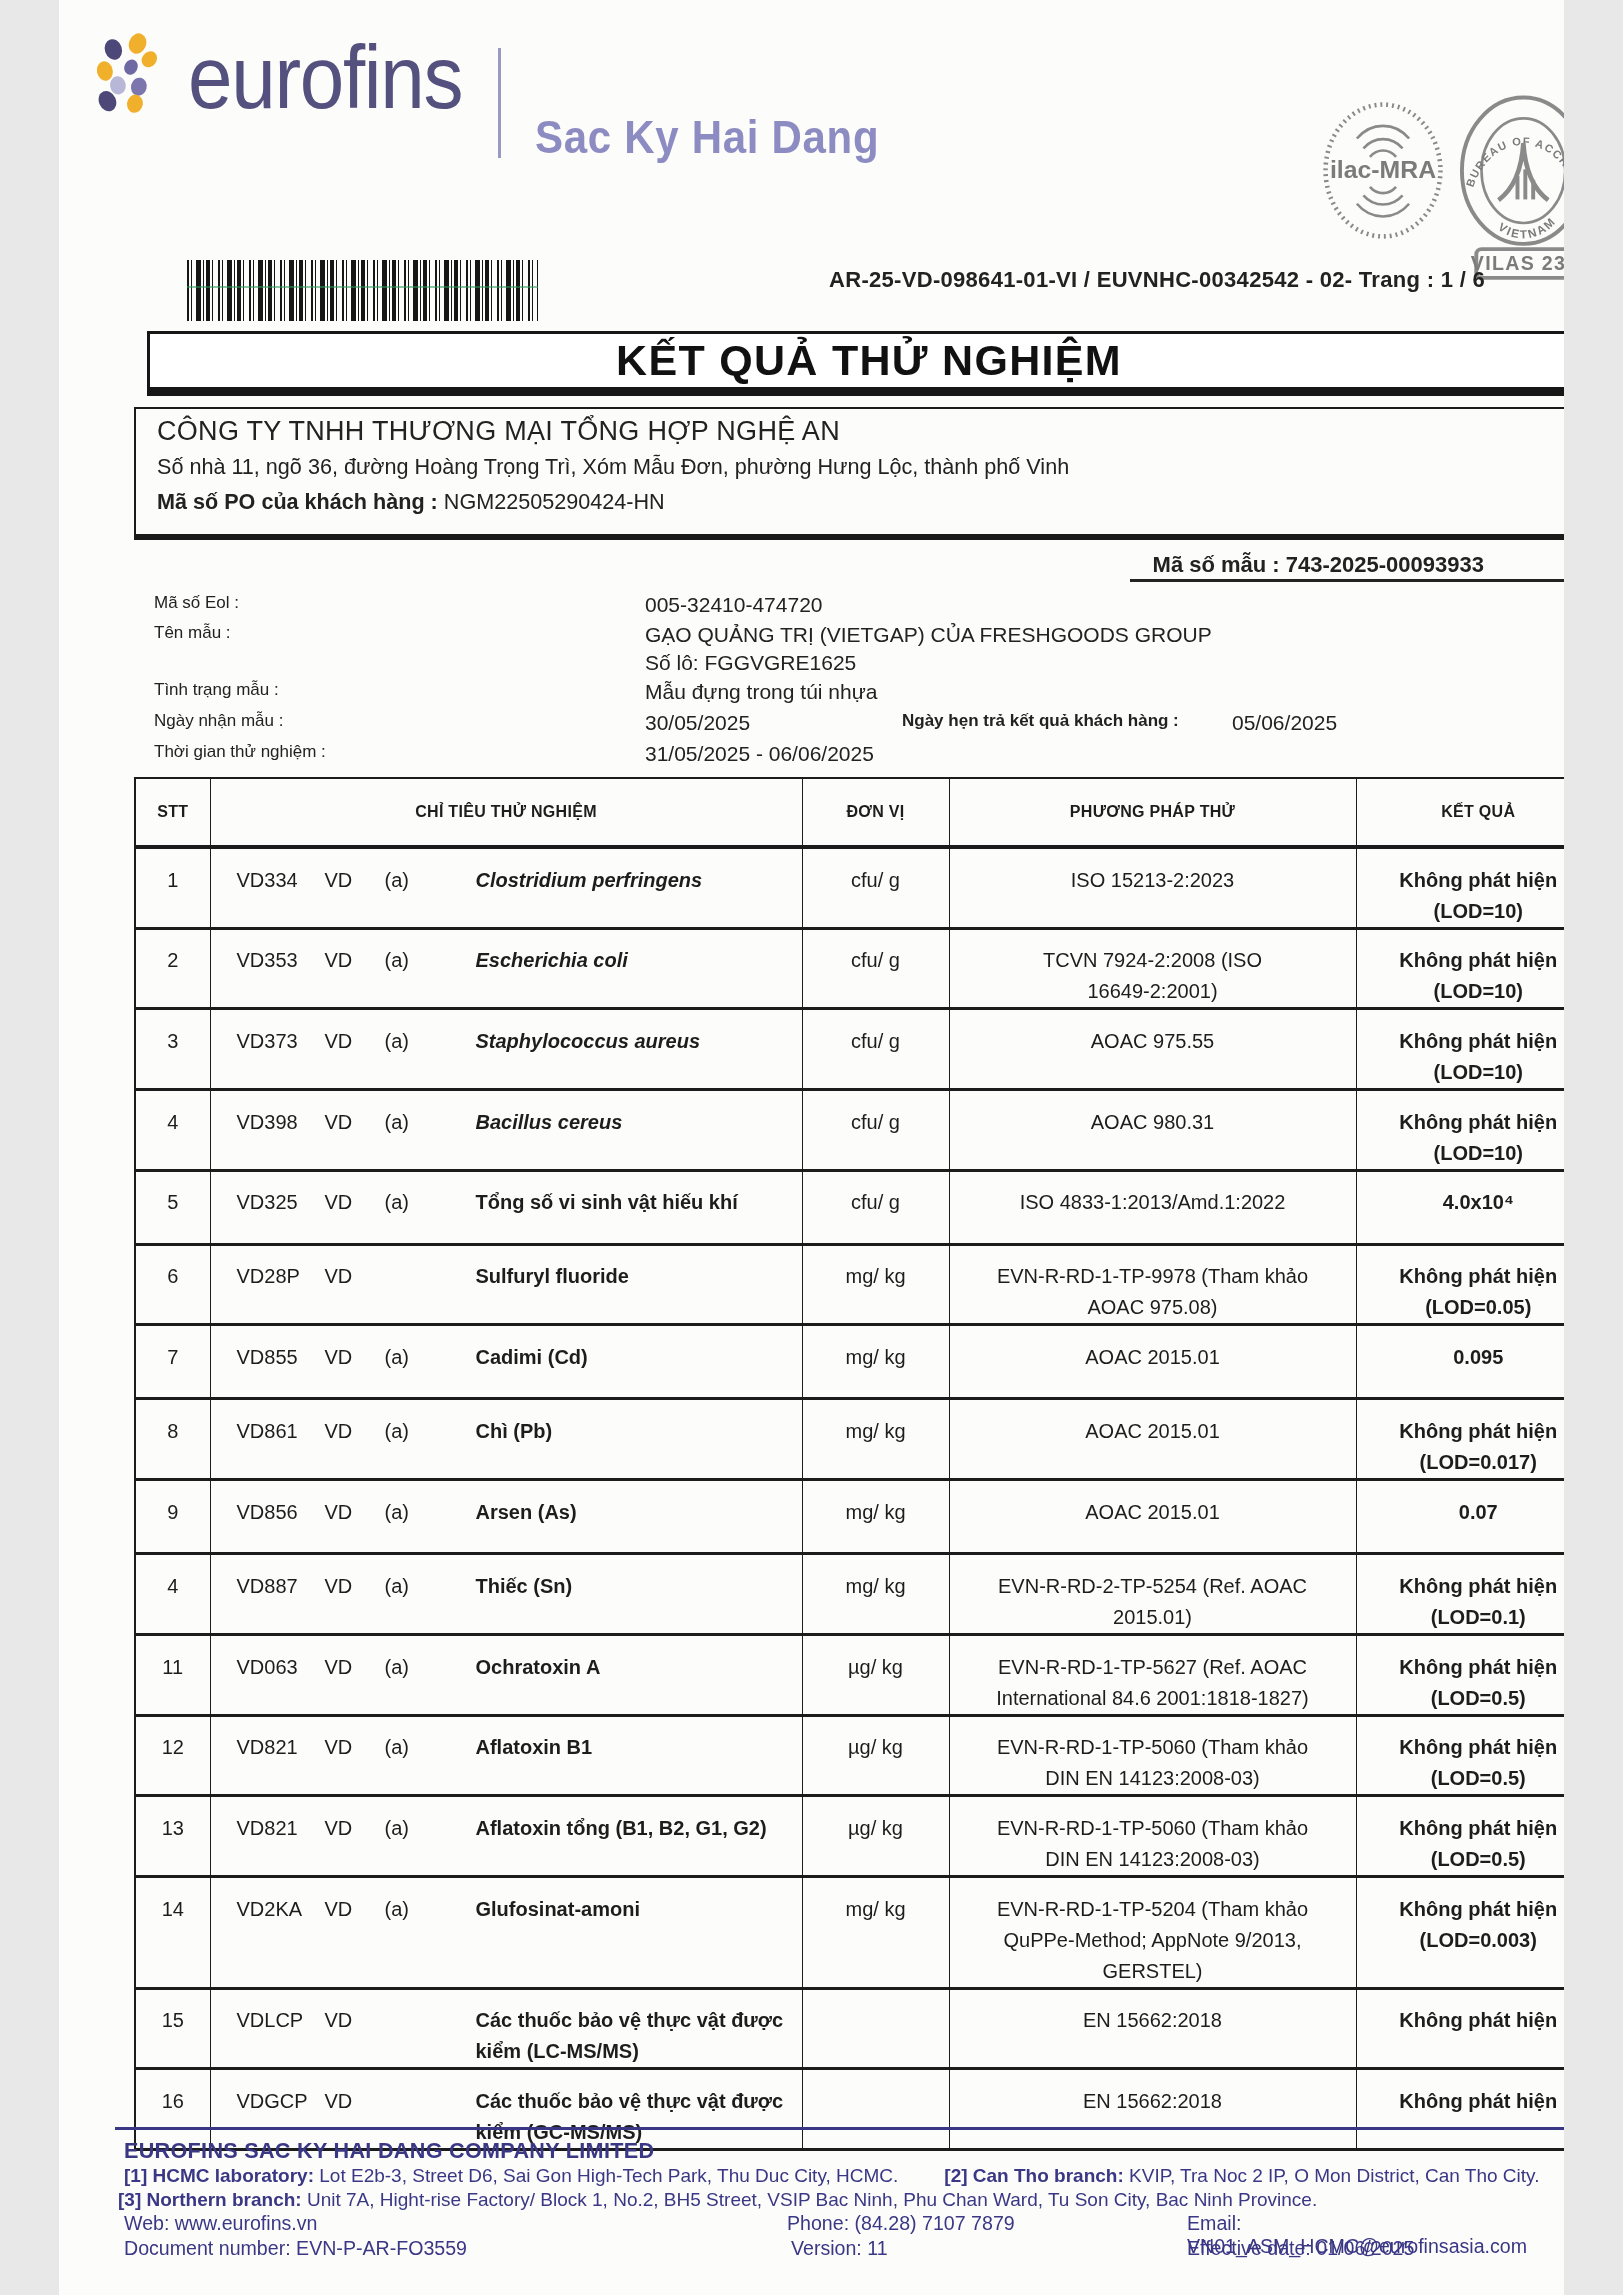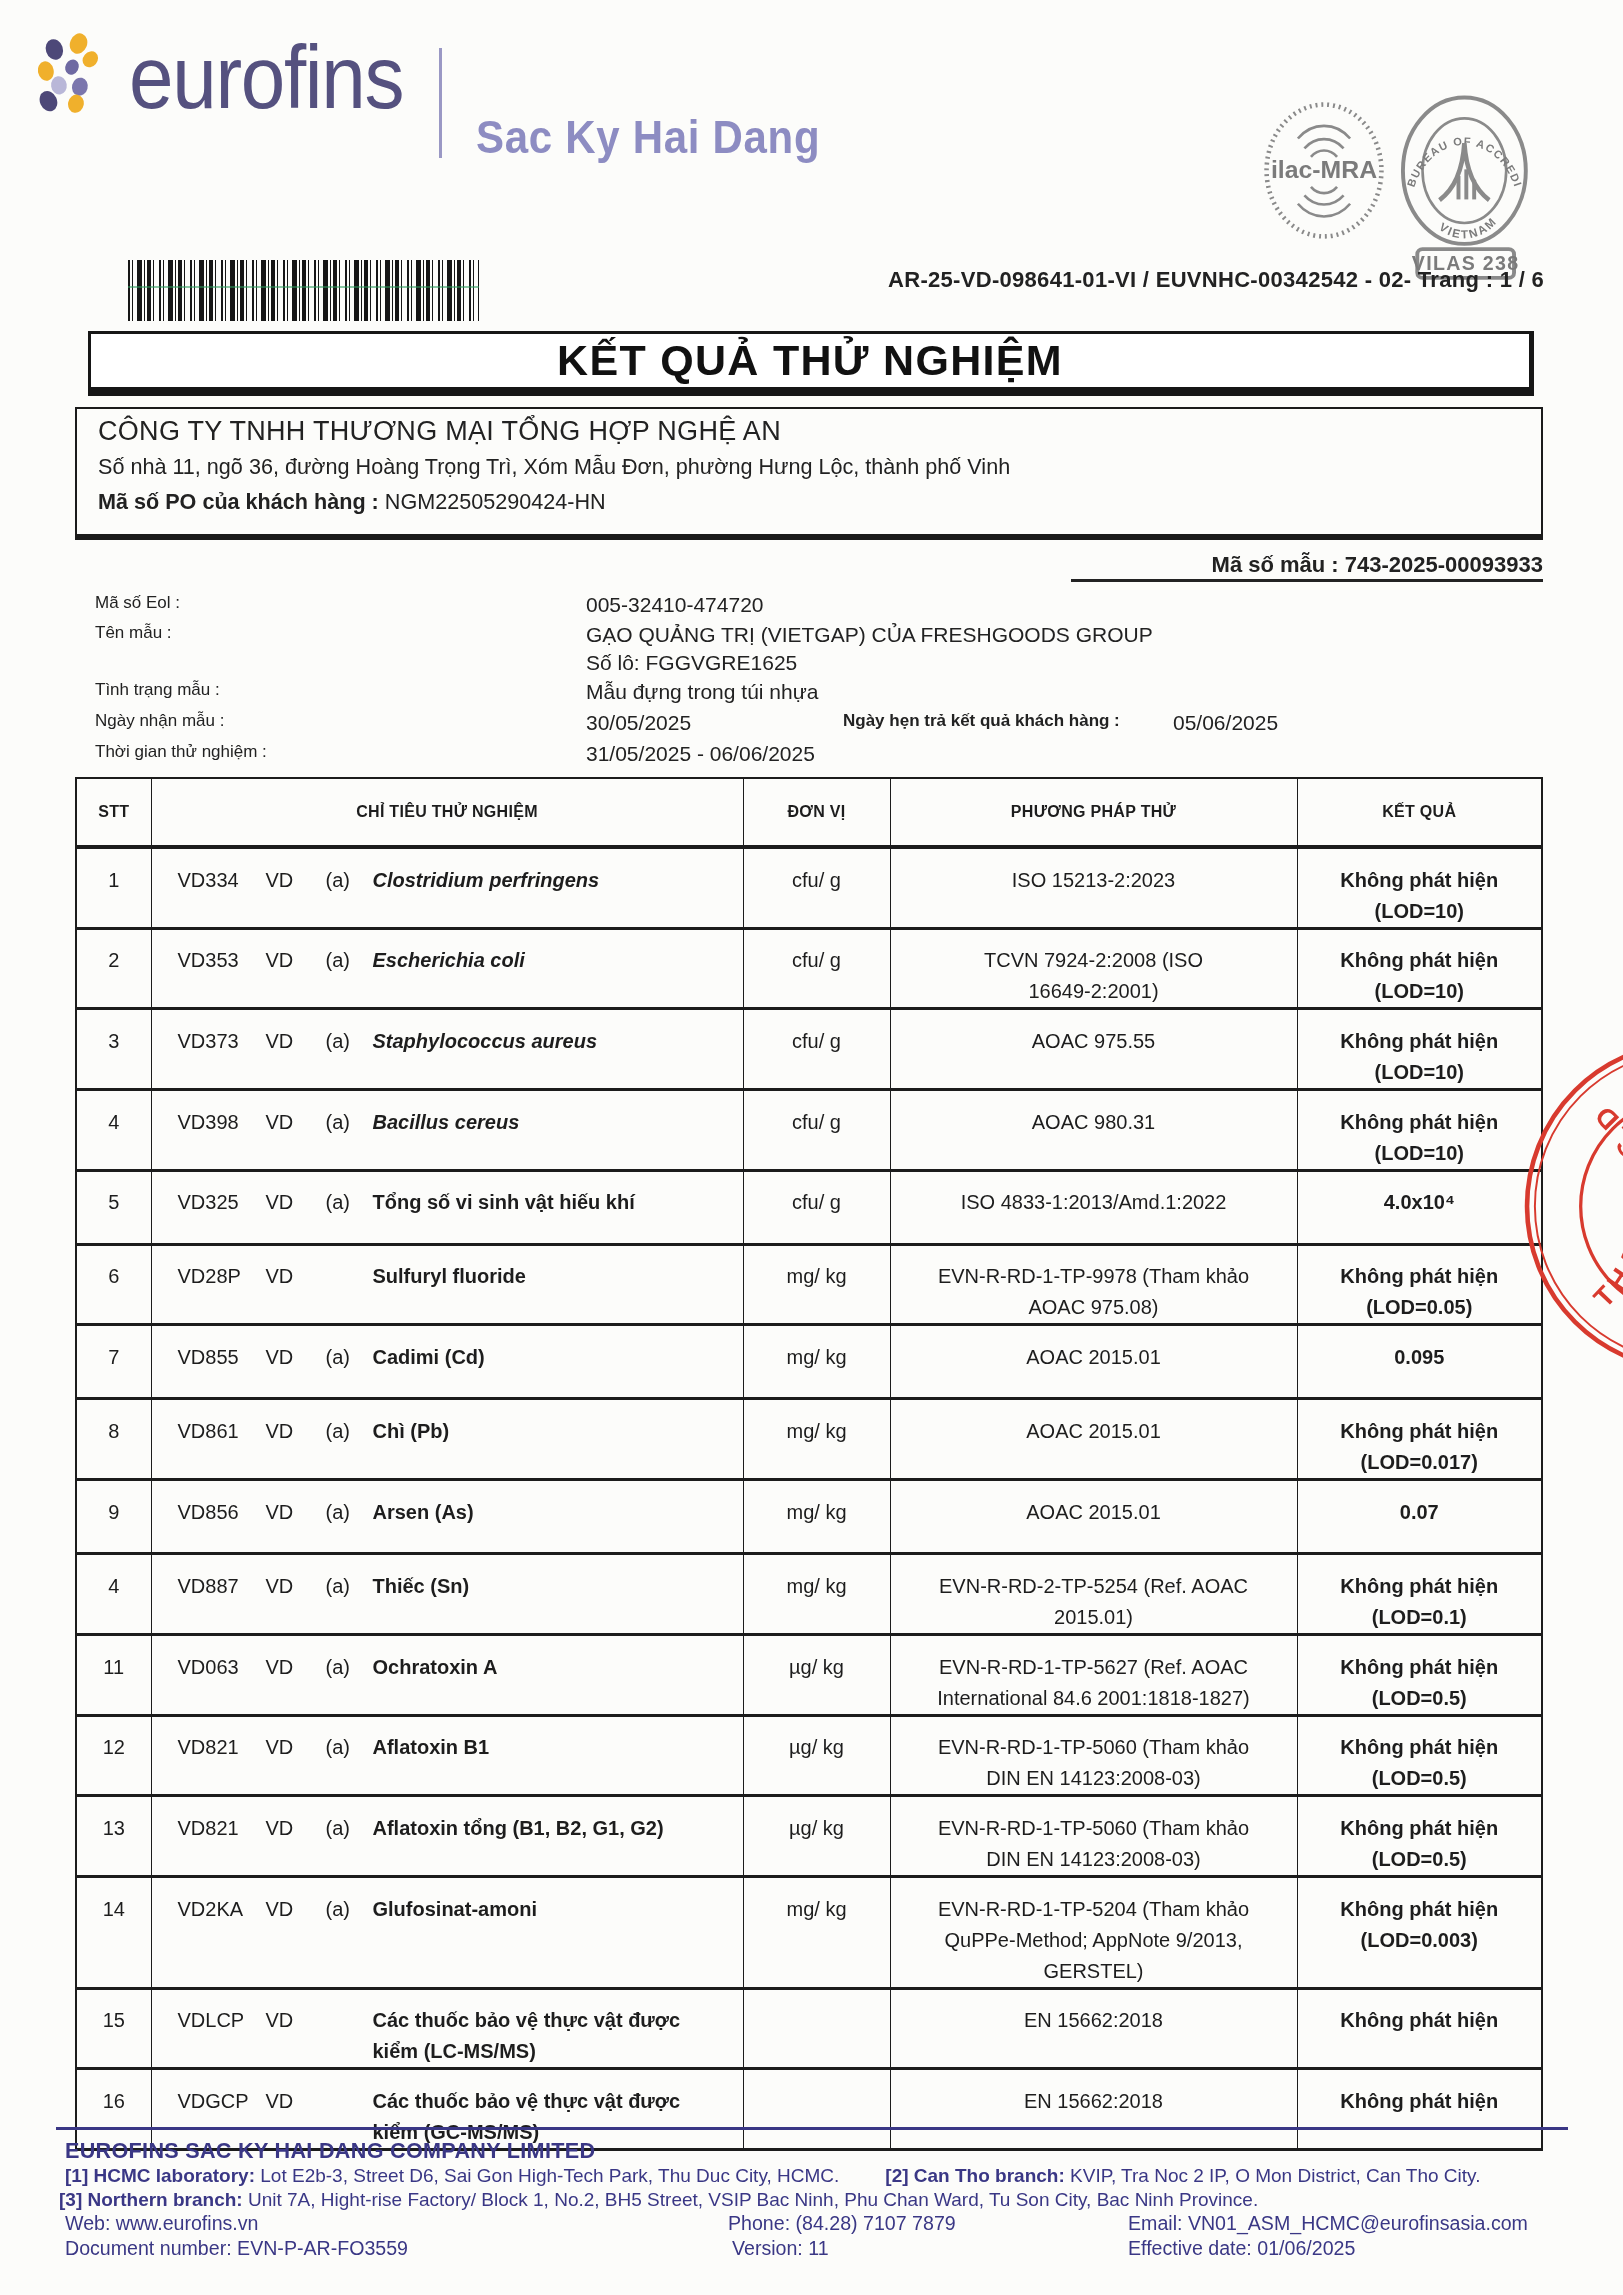--- a/index.html
+++ b/index.html
@@ -6,21 +6,21 @@
     --brand:#55517f;
     --brand-light:#8d8cc2;
     --navy:#3a3785;
     --red:#d83a2e;
     --ink:#222222;
     --seal:#7b7b7b;
     --line:#1c1c1c;
   }
   *{margin:0;padding:0;box-sizing:border-box;}
   body{background:#e8e8e8;font-family:"Liberation Sans","DejaVu Sans",sans-serif;color:var(--ink);}
-  .page{position:relative;width:1623px;height:2295px;background:#fcfcfa;overflow:hidden;margin:0 auto;}
+  .page{position:relative;width:1505px;height:2295px;background:#fcfcfa;overflow:hidden;margin:0 auto;}
   .abs{position:absolute;}
 
   
   .brand-word{left:129px;top:26px;font-size:80px;font-weight:400;color:var(--brand);
     letter-spacing:-1.3px;transform:scaleY(1.12);transform-origin:top left;}
   .brand-divider{left:439px;top:48px;width:2.6px;height:110px;background:#9a98c4;}
   .sub-brand{left:476px;top:112px;font-size:42px;font-weight:bold;color:var(--brand-light);
     transform:scaleY(1.08);transform-origin:top left;letter-spacing:0.7px;}
 
   
@@ -71,21 +71,21 @@
   tbody tr{height:74px;border-bottom:3.9px solid var(--line);}
   tbody tr:nth-child(14){height:106px;}
   td,th{border-left:1.3px solid var(--line);}
   td:first-child,th:first-child{border-left:none;}
   td{vertical-align:top;padding-top:15.7px;line-height:31px;}
   td.c-stt{text-align:center;}
   td.c-name{padding-left:26px;}
   .code{display:inline-block;width:88px;}
   .sub{display:inline-block;width:60px;}
   .flag{display:inline-block;width:47px;}
-  .tname{font-weight:bold;white-space:pre-line;display:inline-block;vertical-align:top;max-width:366px;}
+  .tname{font-weight:bold;white-space:pre-line;display:inline-block;vertical-align:top;max-width:366px;margin-left:44px;}
   .tname.italic{font-style:italic;}
   td.c-unit{text-align:center;}
   td.c-method{text-align:center;white-space:pre-line;}
   td.c-result{text-align:center;font-weight:bold;white-space:pre-line;}
 
   
   .footer-rule{left:56px;top:2127px;width:1512px;height:2.6px;background:var(--navy);}
   .footer{color:var(--navy);}
   .f-company{left:65px;top:2138px;font-size:21.6px;font-weight:bold;letter-spacing:0.3px;}
   .f-line1{left:65px;top:2165px;font-size:19px;width:1504px;}

